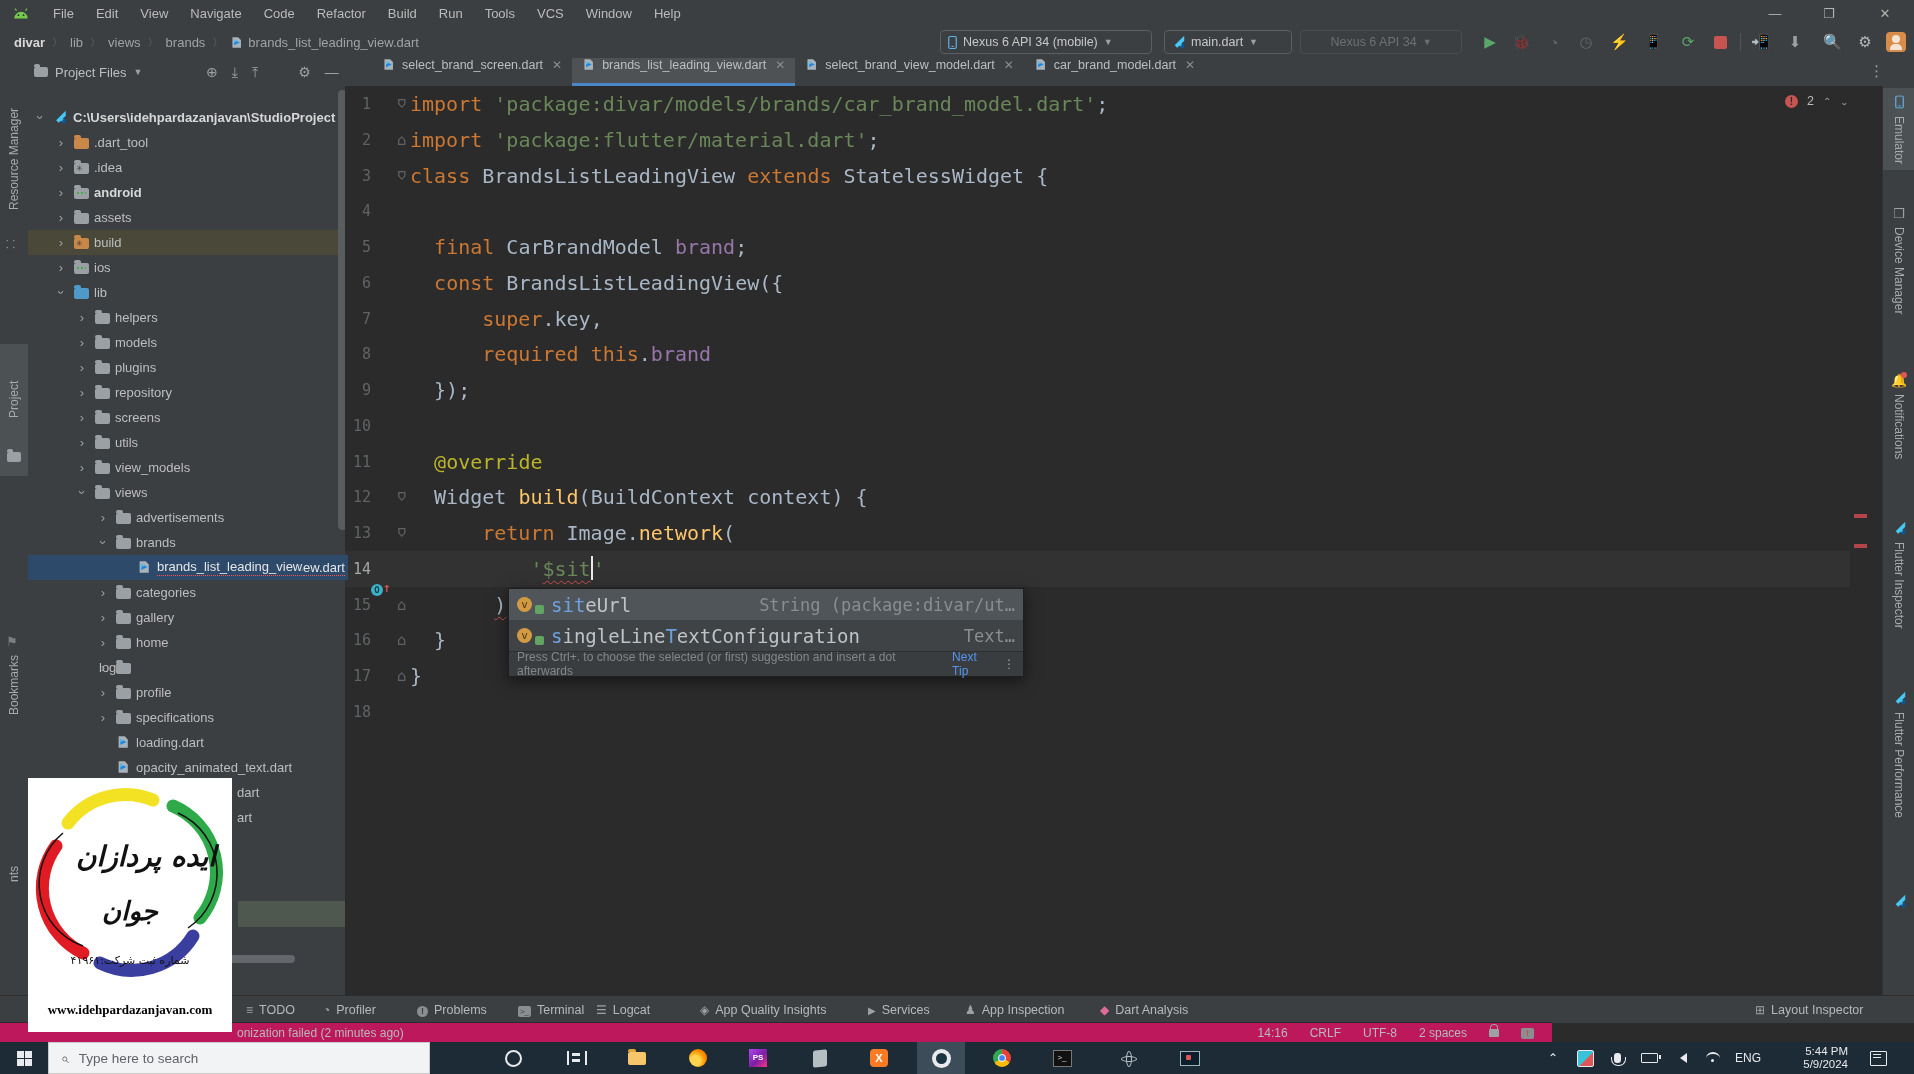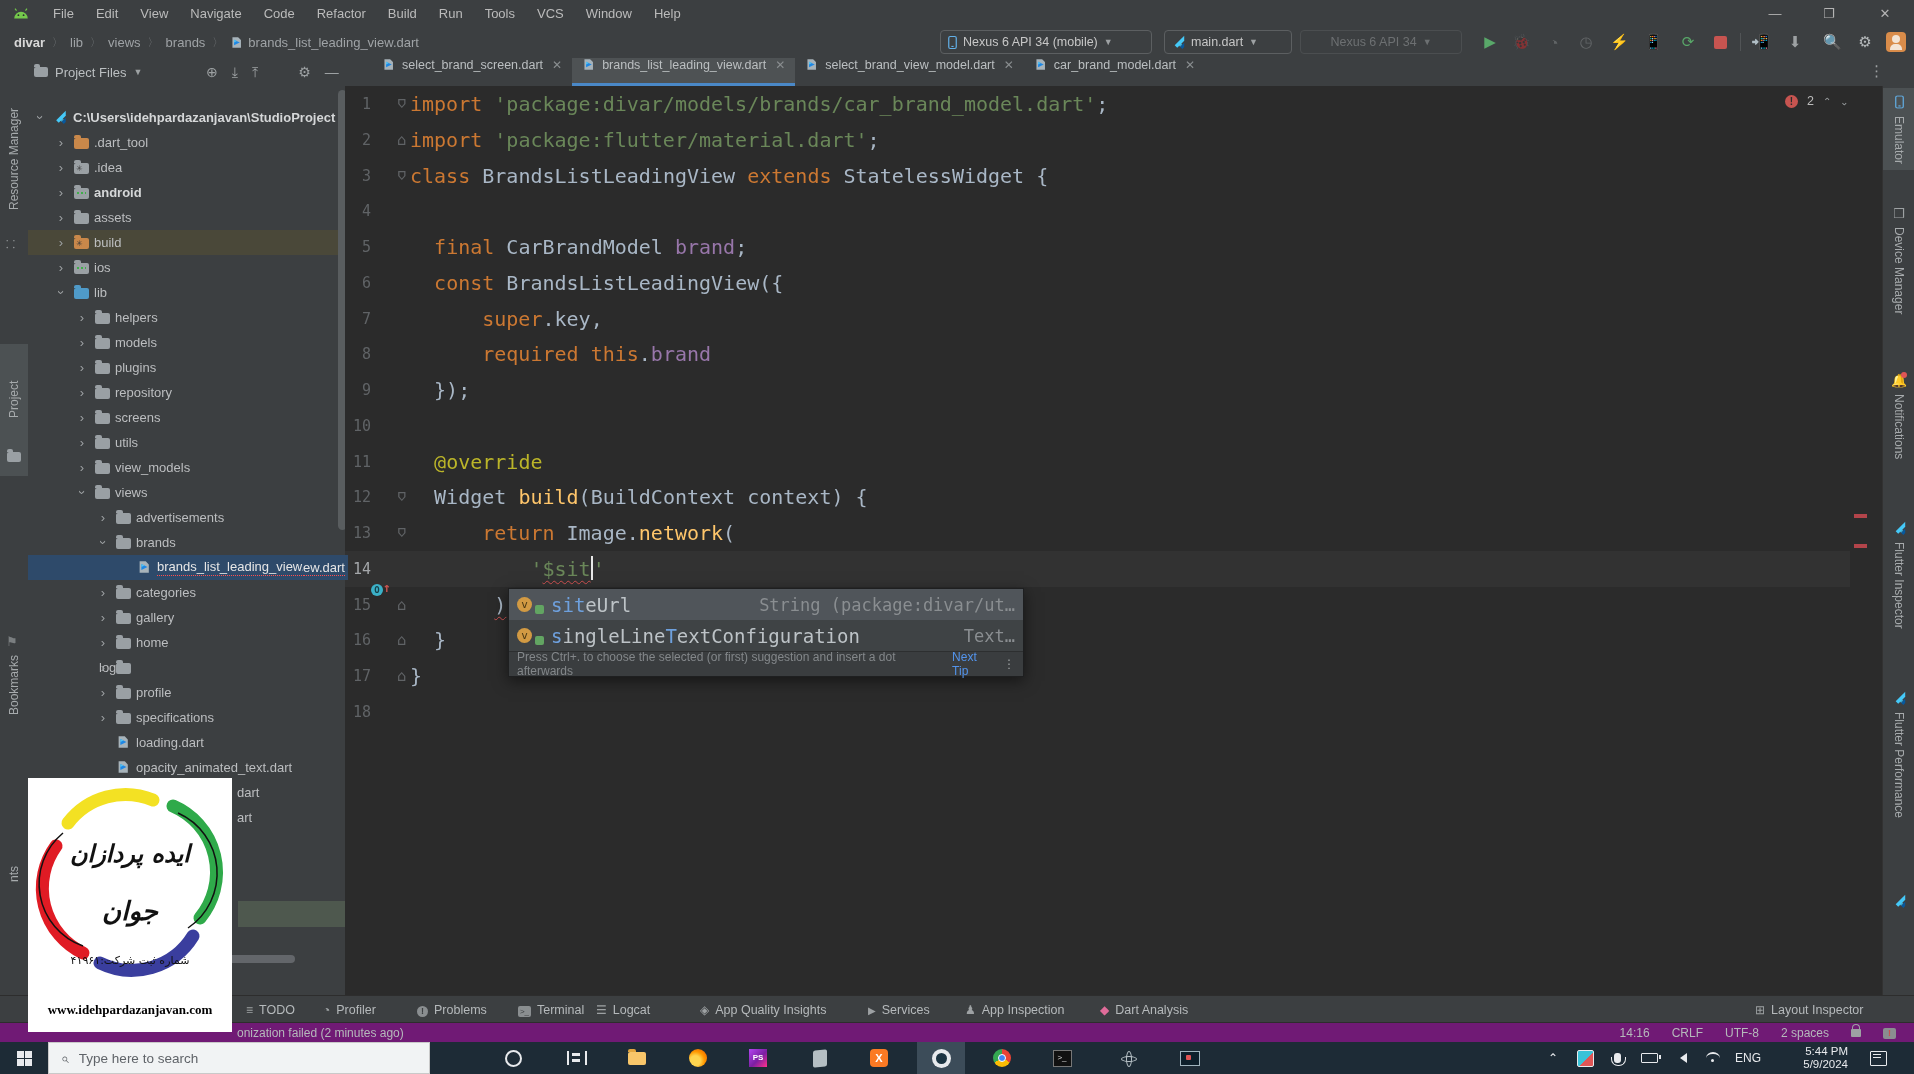--- a/index.html
+++ b/index.html
@@ -107,21 +107,21 @@
   .bb-ico[data-icon="profiler"]::before{content:"\25D4";}
   .bb-ico[data-icon="problems"]::before{content:"!";display:inline-block;width:11px;height:11px;border-radius:50%;background:#8a8e90;color:#3c3f41;font-size:9px;line-height:11px;text-align:center;font-weight:bold;}
   .bb-ico[data-icon="terminal"]::before{content:">_";display:inline-block;width:13px;height:11px;background:#8a8e90;color:#3c3f41;font-size:8px;line-height:11px;text-align:center;border-radius:2px;}
   .bb-ico[data-icon="logcat"]::before{content:"\2630";}
   .bb-ico[data-icon="aqi"]::before{content:"\25C8";}
   .bb-ico[data-icon="services"]::before{content:"\25B6";font-size:10px;}
   .bb-ico[data-icon="inspection"]::before{content:"\265F";}
   .bb-ico[data-icon="dart"]::before{content:"\25C6";color:#e06c9a;}
   .bb-ico[data-icon="layout"]::before{content:"\229E";}
   
-  #statusbar{left:0;top:1022px;width:1914px;height:20px;background:#701a75;border-top:1px solid #2d2d2d;font-size:12px;color:#b5b9bb;}
+  #statusbar{left:0;top:1022px;width:1552px;height:20px;background:#be185d;border-top:1px solid #2d2d2d;font-size:12px;color:#b5b9bb;}
   #status-msg{left:237px;top:0;height:20px;line-height:20px;}
   #status-right{right:18px;top:0;height:20px;display:flex;align-items:center;gap:22px;}
   .lockico{width:10px;height:8px;background:#9da1a3;border-radius:1px;position:relative;}
   .lockico::before{content:"";position:absolute;left:1px;top:-5px;width:6px;height:5px;border:1.5px solid #9da1a3;border-bottom:none;border-radius:4px 4px 0 0;}
   .notifico{width:13px;height:11px;background:#8a8e90;border-radius:2px;color:#c75450;font-size:9px;line-height:11px;text-align:center;font-weight:bold;}
   
   #taskbar{left:0;top:1042px;width:1914px;height:32px;background:#1d2b36;}
   #startbtn{left:0;top:0;width:48px;height:32px;display:flex;align-items:center;justify-content:center;}
   .winlogo{width:15px;height:15px;background:
      linear-gradient(#e8eaed,#e8eaed) 0 0/7px 7px no-repeat,
@@ -161,21 +161,21 @@
   .battery::after{content:"";position:absolute;right:-4px;top:1px;width:2px;height:4px;background:#e8eaed;}
   .speaker{width:0;height:0;border:5px solid transparent;border-right:7px solid #e8eaed;position:relative;}
   .wifi{width:14px;height:10px;border-top:2.5px solid #e8eaed;border-radius:50% 50% 0 0;position:relative;}
   .wifi::after{content:"";position:absolute;left:5px;top:5px;width:3px;height:3px;border-radius:50%;background:#e8eaed;}
   .colorapp{width:15px;height:15px;border:1.5px solid #e8eaed;border-radius:2px;background:linear-gradient(135deg,#39c2d7 0 55%,#e05555 55%);}
   #clock{right:66px;top:0;height:32px;display:flex;flex-direction:column;justify-content:center;align-items:flex-end;font-size:11.5px;color:#e8eaed;line-height:13px;}
   .actioncenter{width:15px;height:13px;border:1.5px solid #e8eaed;border-radius:1px;position:relative;}
   .actioncenter::before{content:"";position:absolute;left:2px;top:2px;width:8px;height:1.5px;background:#e8eaed;box-shadow:0 3px 0 #e8eaed;}
   
   #watermark{left:28px;top:778px;width:204px;height:254px;background:#fff;z-index:9;font-family:"DejaVu Sans",sans-serif;}
-  #wm-title{left:0;top:62px;width:204px;text-align:center;color:#111;font-size:24px;font-weight: bold;font-style:italic;}
+  #wm-title{left:16px;top:62px;width:204px;text-align:center;color:#111;font-size:28px;font-weight: bold;font-style:italic;}
   #wm-title2{left:0;top:118px;width:204px;text-align:center;color:#111;font-size:26px;font-weight:bold;font-style:italic;}
   #wm-reg{left:0;top:176px;width:204px;text-align:center;color:#111;font-size:11px;}
   #wm-url{left:0;top:224px;width:204px;text-align:center;color:#000;font-size:13px;font-weight:bold;font-family:"Liberation Serif",serif;}
   .ew-chip{left:303px;top:555px;width:45px;height:25px;background:#2e4a6a;color:#e6e6e6;font-size:13px;line-height:25px;z-index:3;}
   .ew-chip span{border-bottom:1px dotted #ff4f4f;}
 </style>
 </head>
 <body>
 
 <div id="screen">

